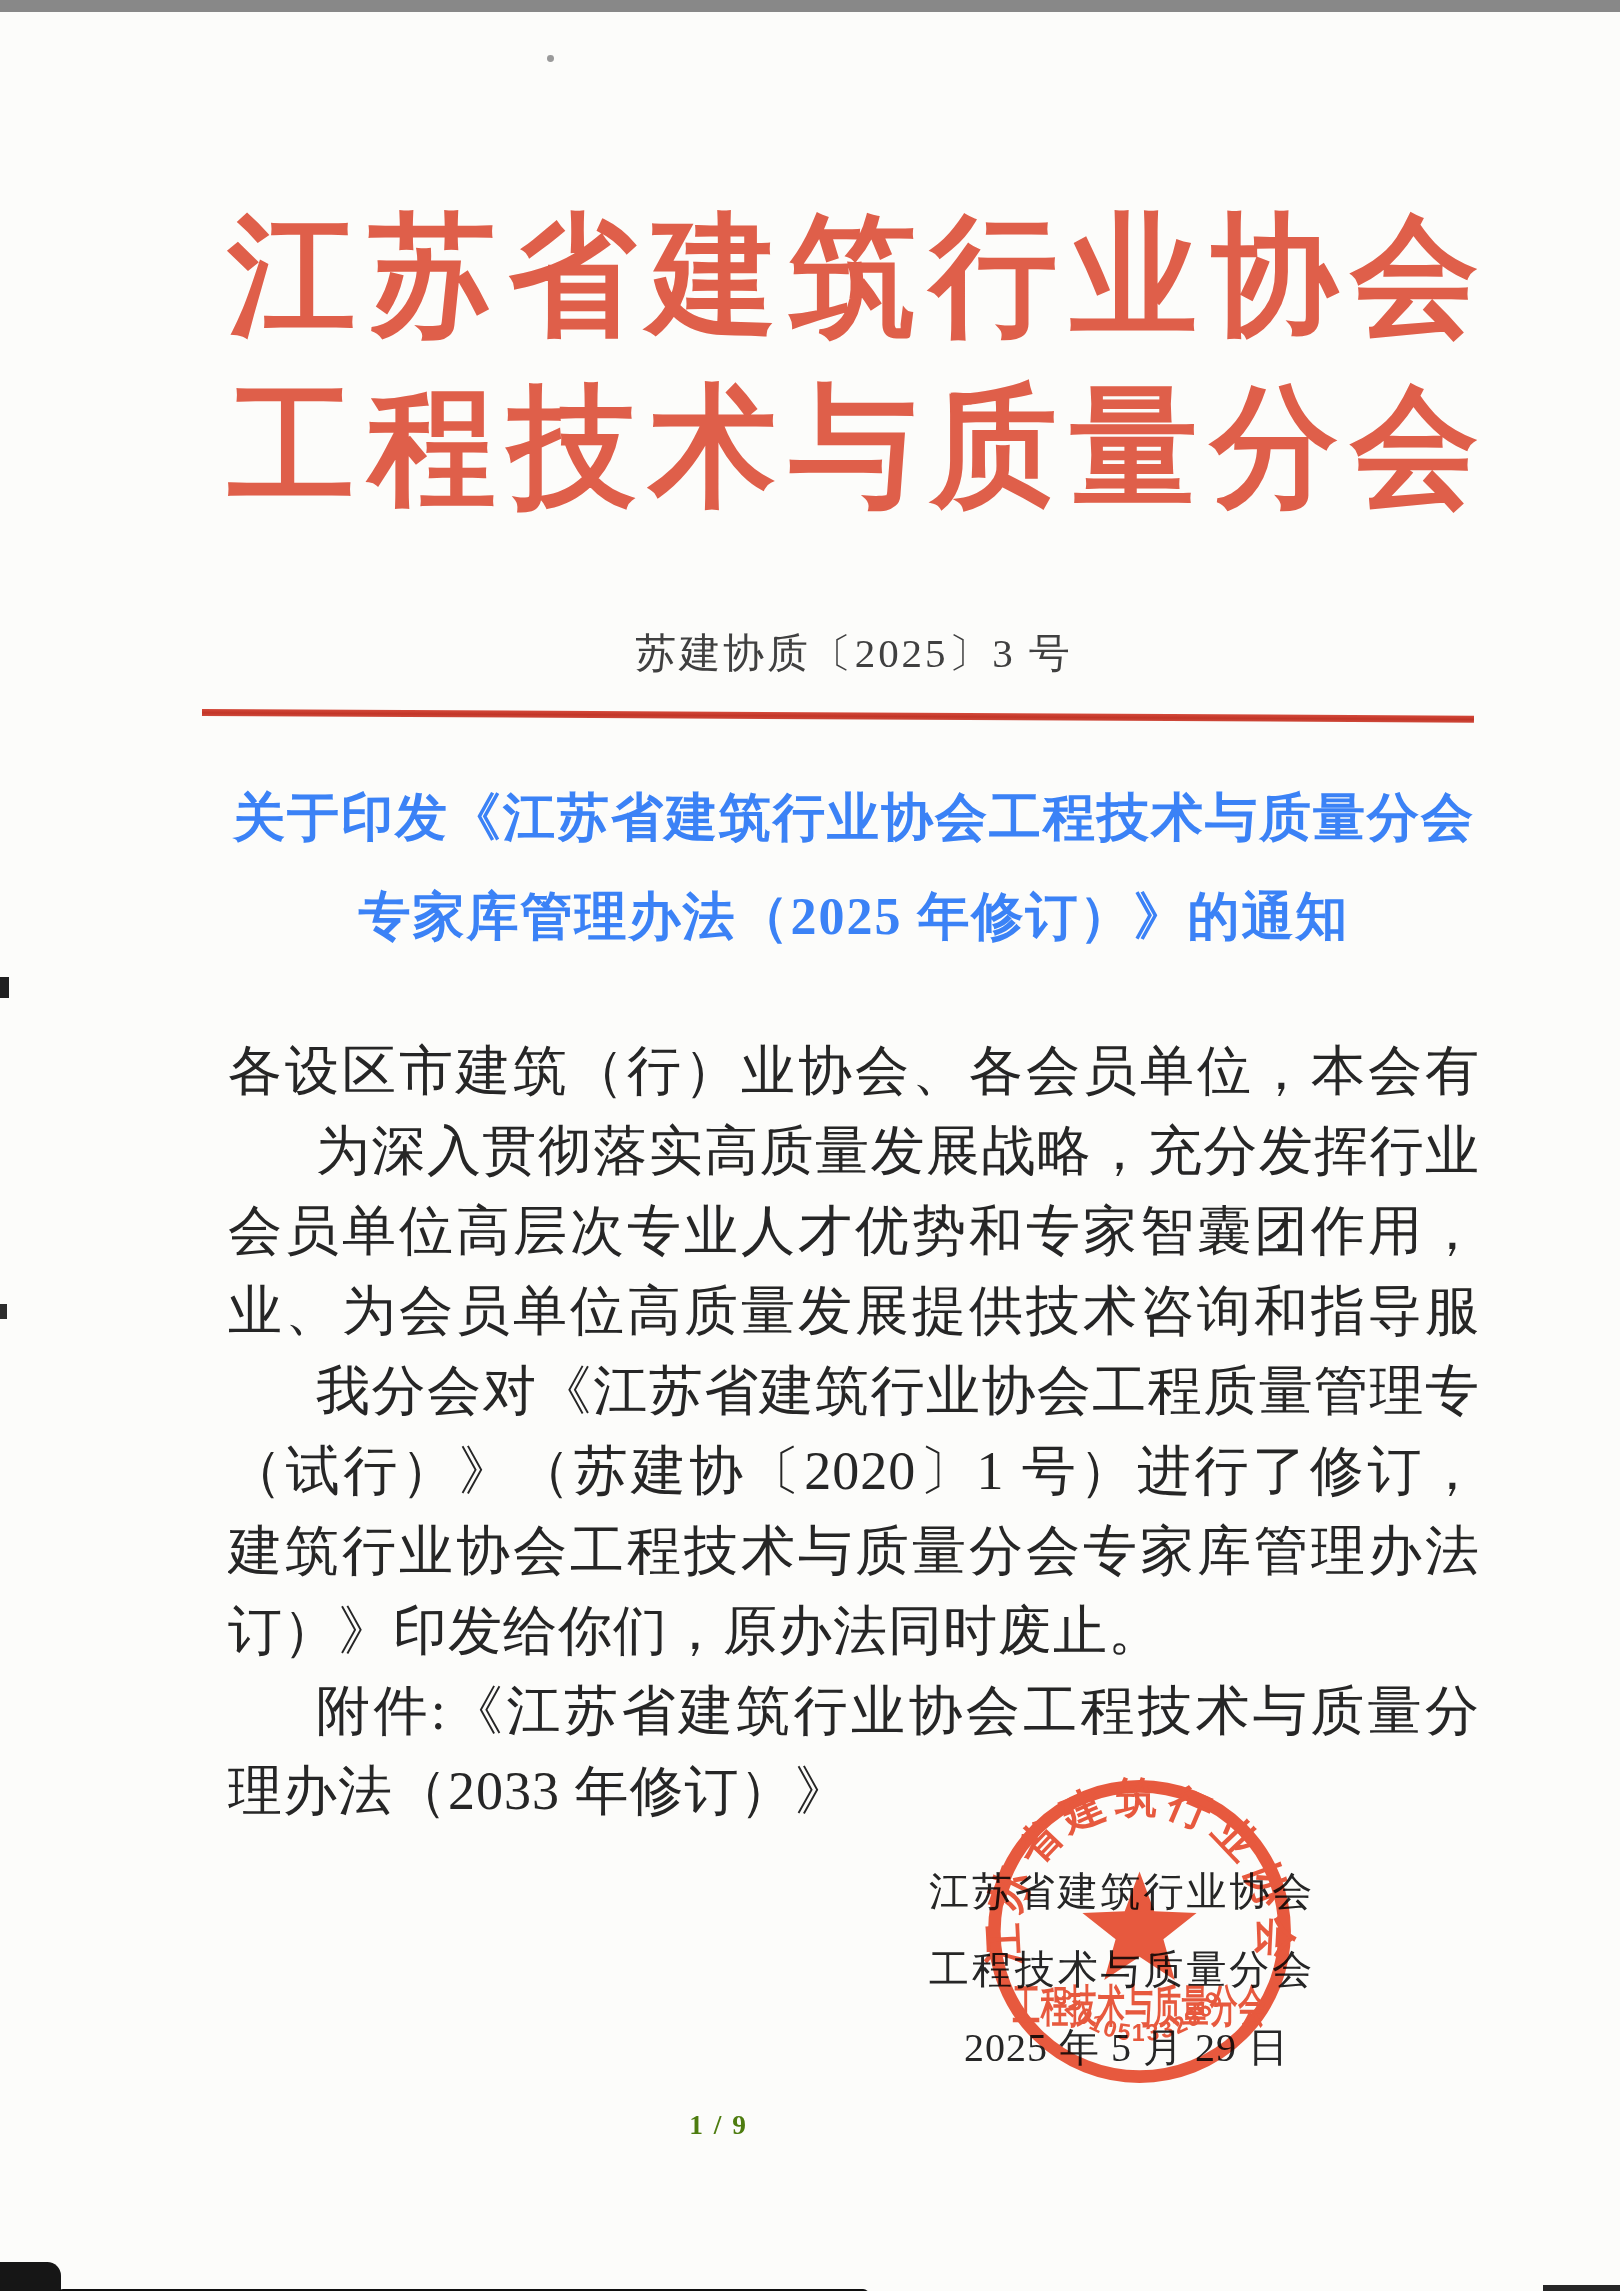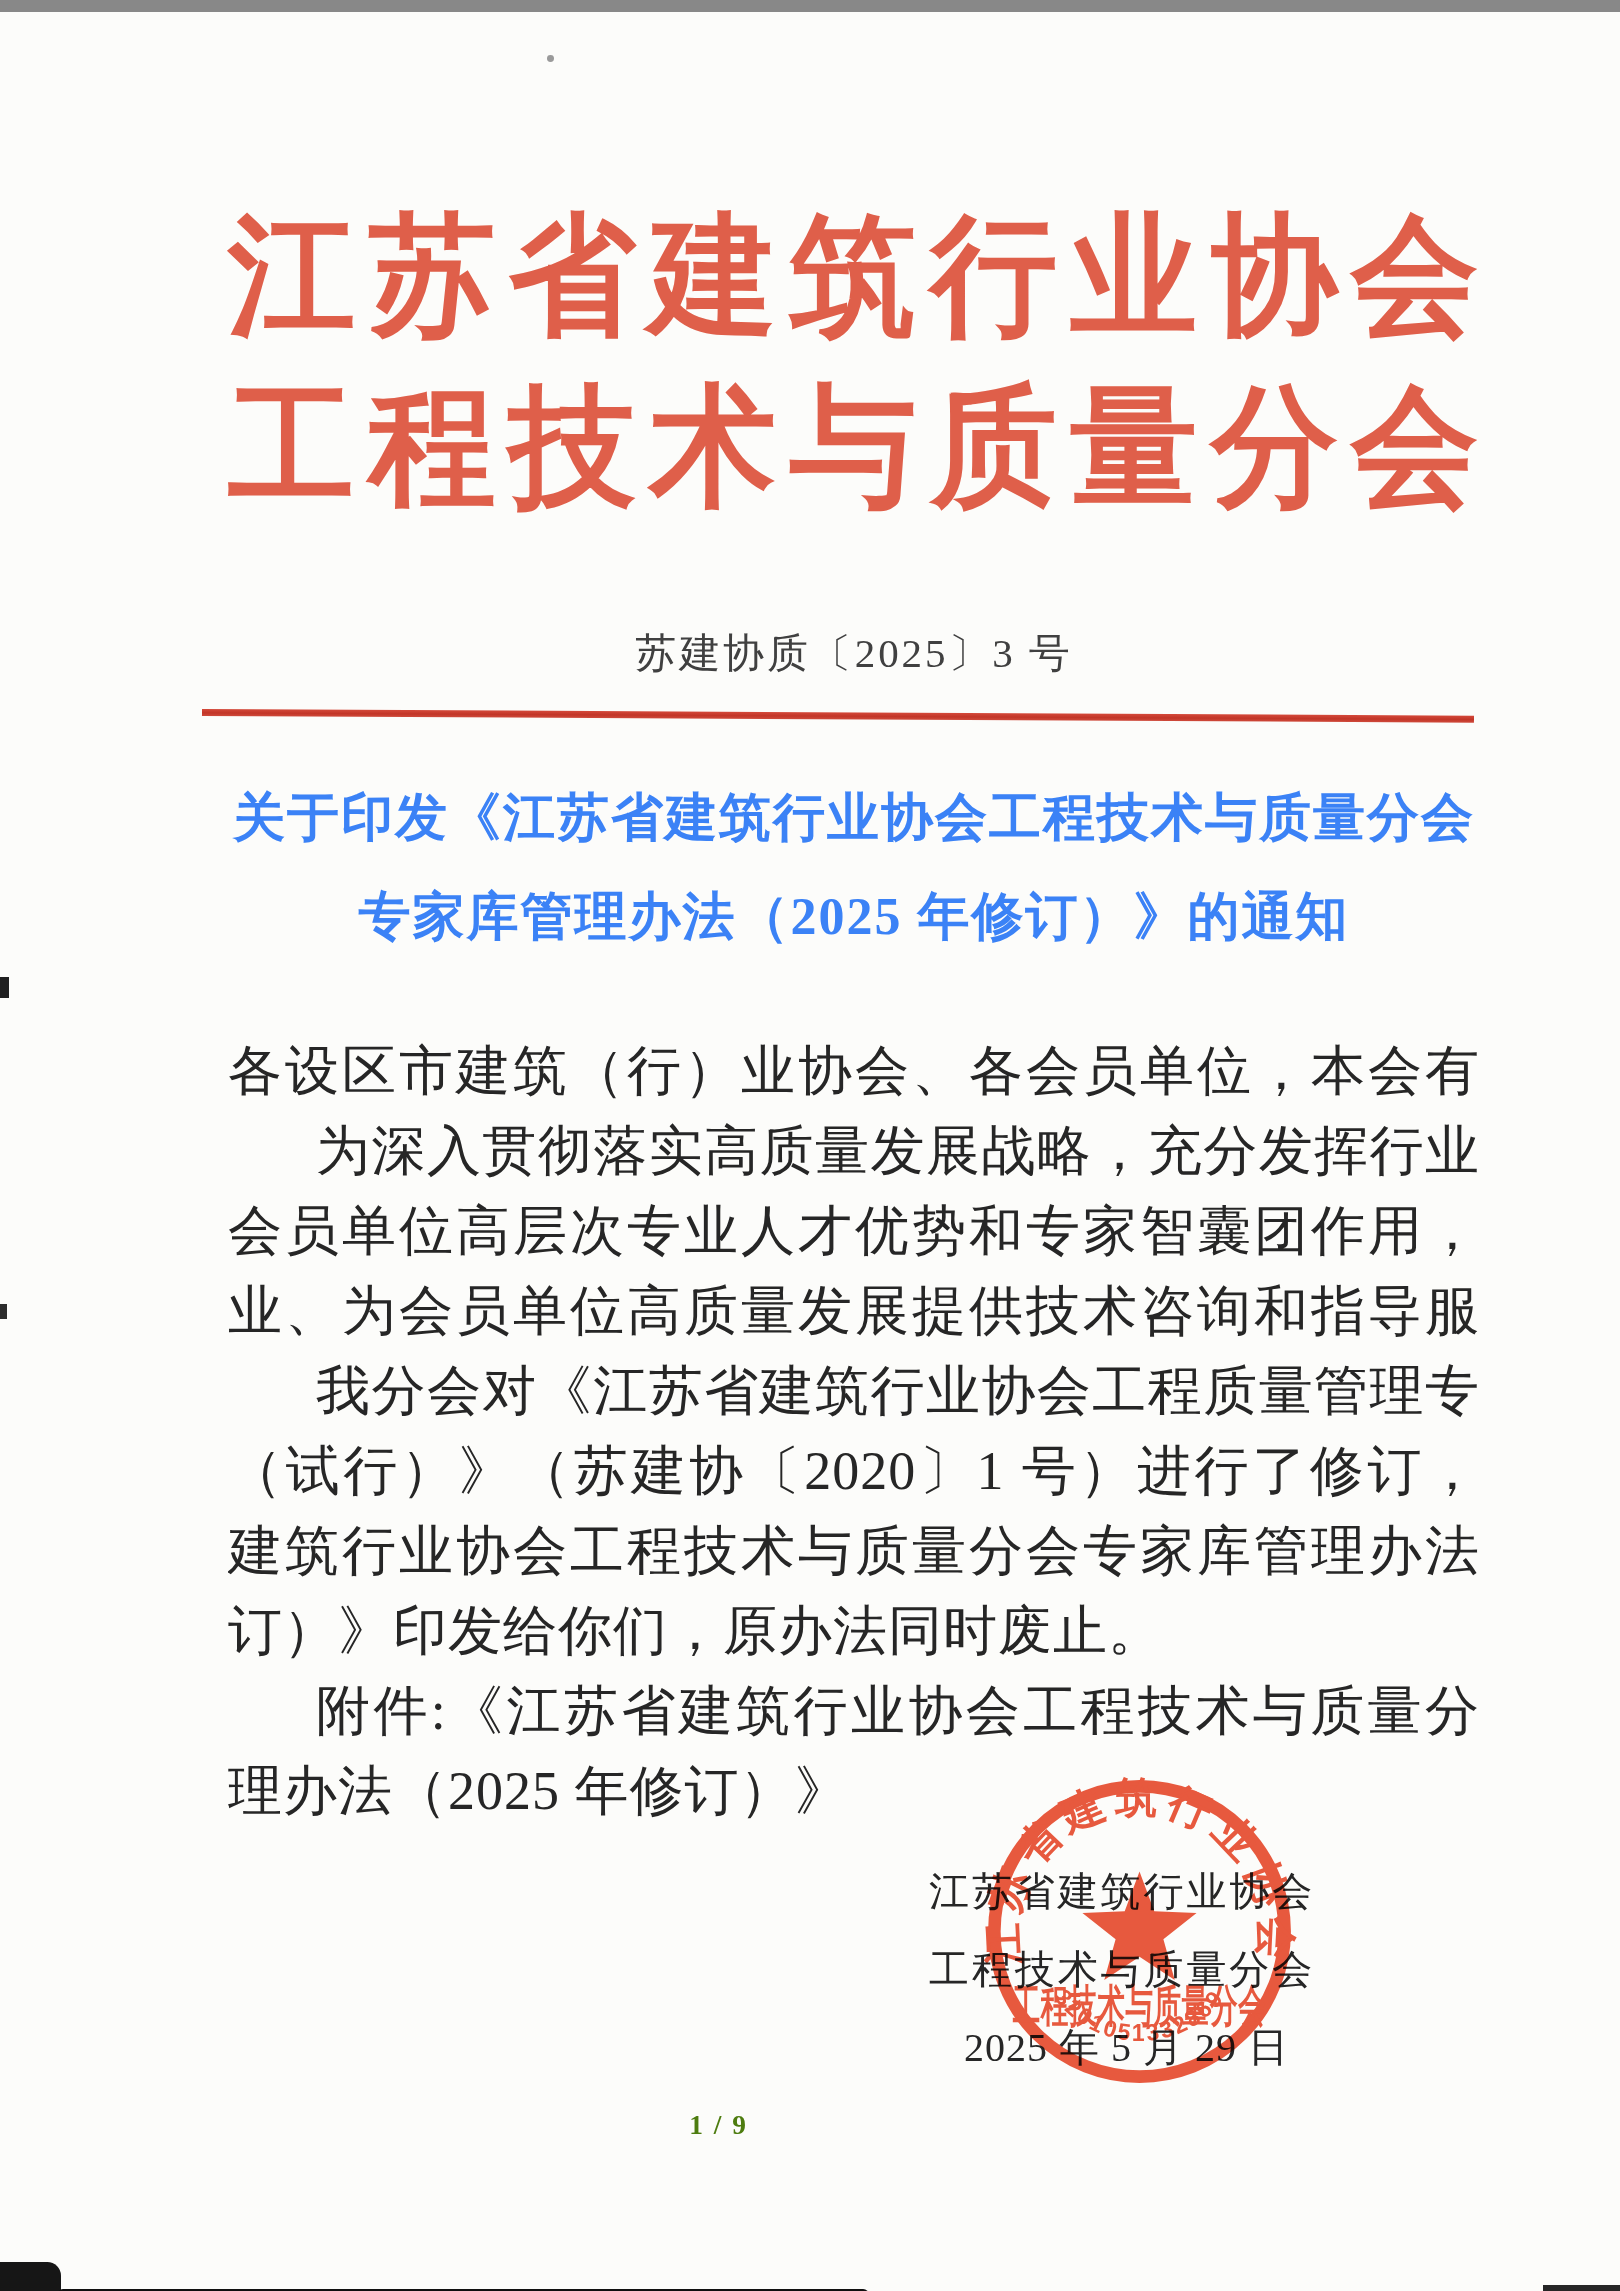--- a/index.html
+++ b/index.html
@@ -108,21 +108,21 @@
   <div class="body-block">
     <div class="body-line just">各设区市建筑（行）业协会、各会员单位，本会有关专业分会：</div>
     <div class="body-line just ind">为深入贯彻落实高质量发展战略，充分发挥行业内特别是</div>
     <div class="body-line just">会员单位高层次专业人才优势和专家智囊团作用，更好地为行</div>
     <div class="body-line just">业、为会员单位高质量发展提供技术咨询和指导服务等工作。</div>
     <div class="body-line just ind">我分会对《江苏省建筑行业协会工程质量管理专家库工作办法</div>
     <div class="body-line just">（试行）》（苏建协〔2020〕1 号）进行了修订，现将《江苏省</div>
     <div class="body-line just">建筑行业协会工程技术与质量分会专家库管理办法（2018 年修</div>
     <div class="body-line">订）》印发给你们，原办法同时废止。</div>
     <div class="body-line just ind">附件:《江苏省建筑行业协会工程技术与质量分会专家库管</div>
-    <div class="body-line">理办法（2025 年修订）》</div>
+    <div class="body-line">理办法（2033 年修订）》</div>
   </div>
 
   <div class="sig-block">
     <div class="sig-line">江苏省建筑行业协会</div>
     <div class="sig-line">工程技术与质量分会</div>
     <div class="sig-line sig-date">2025 年 5 月 29 日</div>
   </div>
 
   <svg class="seal" viewBox="0 0 340 340">
     <defs>

